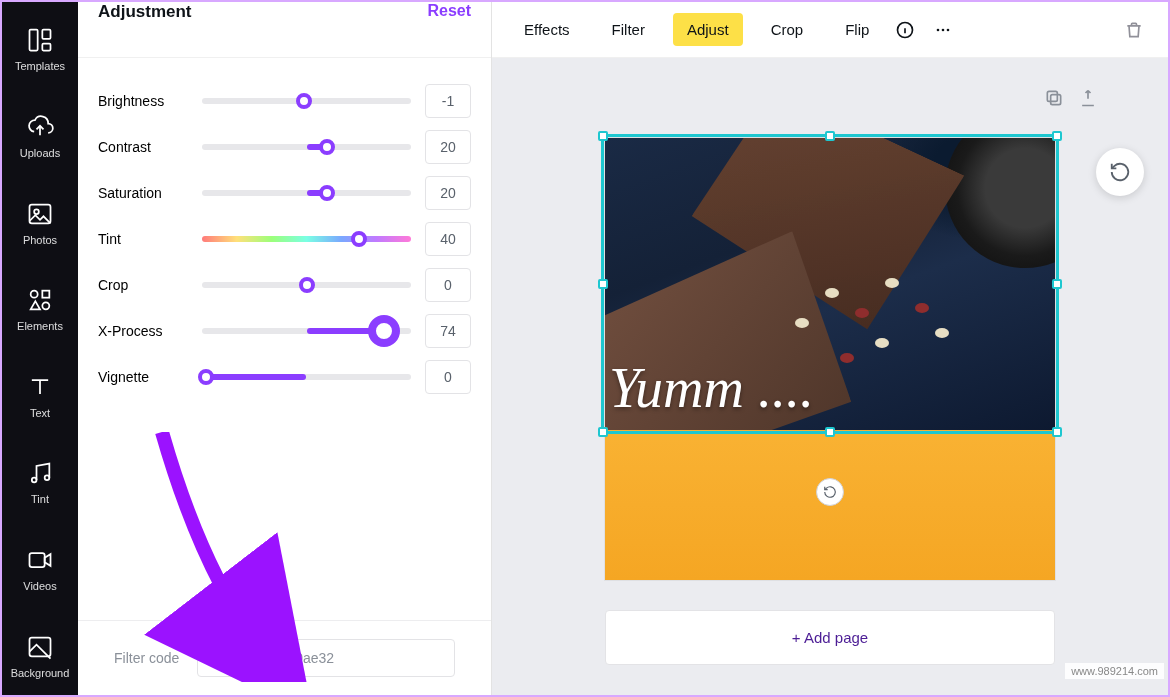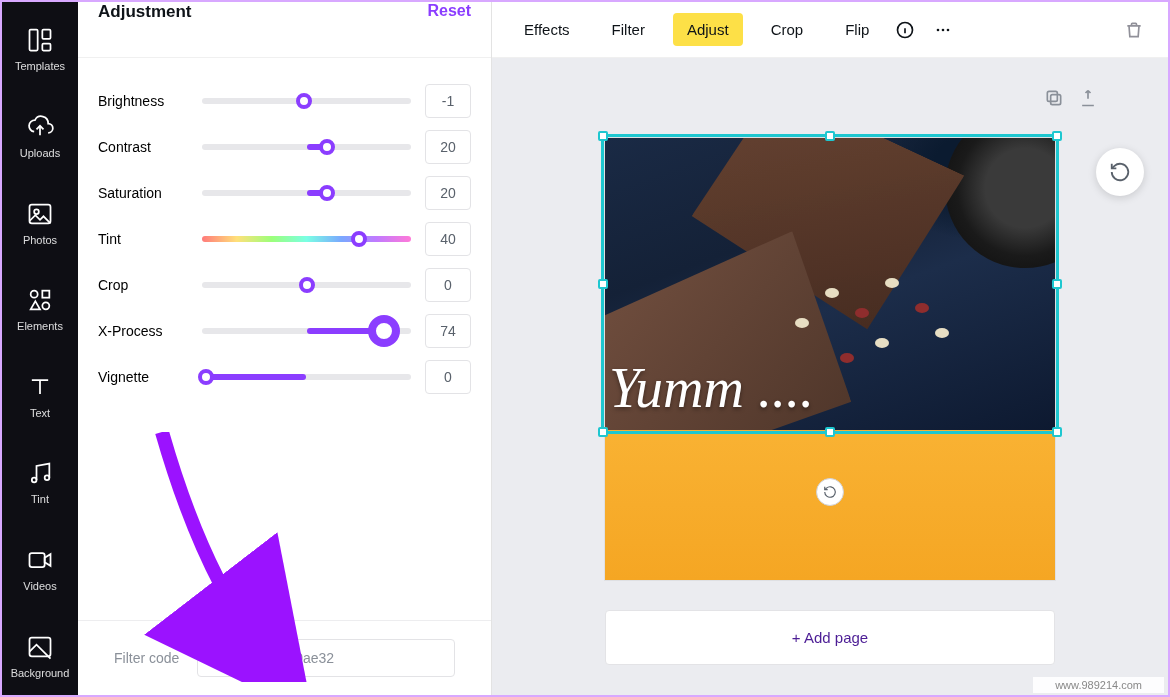--- a/index.html
+++ b/index.html
@@ -49,21 +49,21 @@
 .bread2 { position: absolute; left: -30px; top: 120px; width: 260px; height: 200px; background: linear-gradient(145deg,#735040,#4f362a); transform: rotate(-15deg); clip-path: polygon(0% 20%, 95% 0%, 100% 90%, 5% 100%); }
 .plate { position: absolute; right: -50px; top: -30px; width: 160px; height: 160px; border-radius: 50%; background: radial-gradient(circle,#3a3a3a 35%,#1a1a1a 60%,#0a0a0a 100%); }
 .nuts { position: absolute; right: 90px; top: 120px; width: 180px; height: 120px; }
 .nuts i { position: absolute; width: 14px; height: 10px; background: #e7dec3; border-radius: 50%; }
 .nuts i.r { background: #8f2d2d; }
 .yumm { position: absolute; left: 4px; bottom: 10px; color: #fff; font-family: "Brush Script MT","Segoe Script",cursive; font-size: 56px; font-style: italic; text-shadow: 0 2px 4px rgba(0,0,0,.4); }
 .lower { position: absolute; left: 0; right: 0; top: 292px; bottom: 0; background: linear-gradient(180deg,#f9b233,#f5a623); }
 .rot-handle { position: absolute; top: 340px; left: 50%; transform: translateX(-50%); width: 28px; height: 28px; border-radius: 50%; background: #fff; border: 1px solid #d0d0d4; display: flex; align-items: center; justify-content: center; }
 .add-page { width: 450px; background: #fff; border: 1px solid #e3e3e6; border-radius: 4px; text-align: center; padding: 18px; color: #4c1d95; font-size: 15px; cursor: pointer; }
 .float-btn { position: absolute; right: 24px; top: 90px; width: 48px; height: 48px; border-radius: 50%; background: #fff; box-shadow: 0 2px 8px rgba(0,0,0,.15); display: flex; align-items: center; justify-content: center; cursor: pointer; }
-.watermark { position: absolute; right: 4px; bottom: 2px; background: rgba(255,255,255,.9); color: #888; font-size: 11px; padding: 2px 22px; }
+.watermark { position: absolute; right: 4px; bottom: 16px; background: rgba(255,255,255,.9); color: #888; font-size: 11px; padding: 2px 6px; }
 </style>
 </head>
 <body>
 
 <div class="rail">
   <div class="rail-item">
     <svg viewBox="0 0 24 24">
         <rect x="3" y="3" width="7" height="18" rx="1"></rect>
         <rect x="14" y="3" width="7" height="8" rx="1"></rect>
         <rect x="14" y="15" width="7" height="6" rx="1"></rect>

